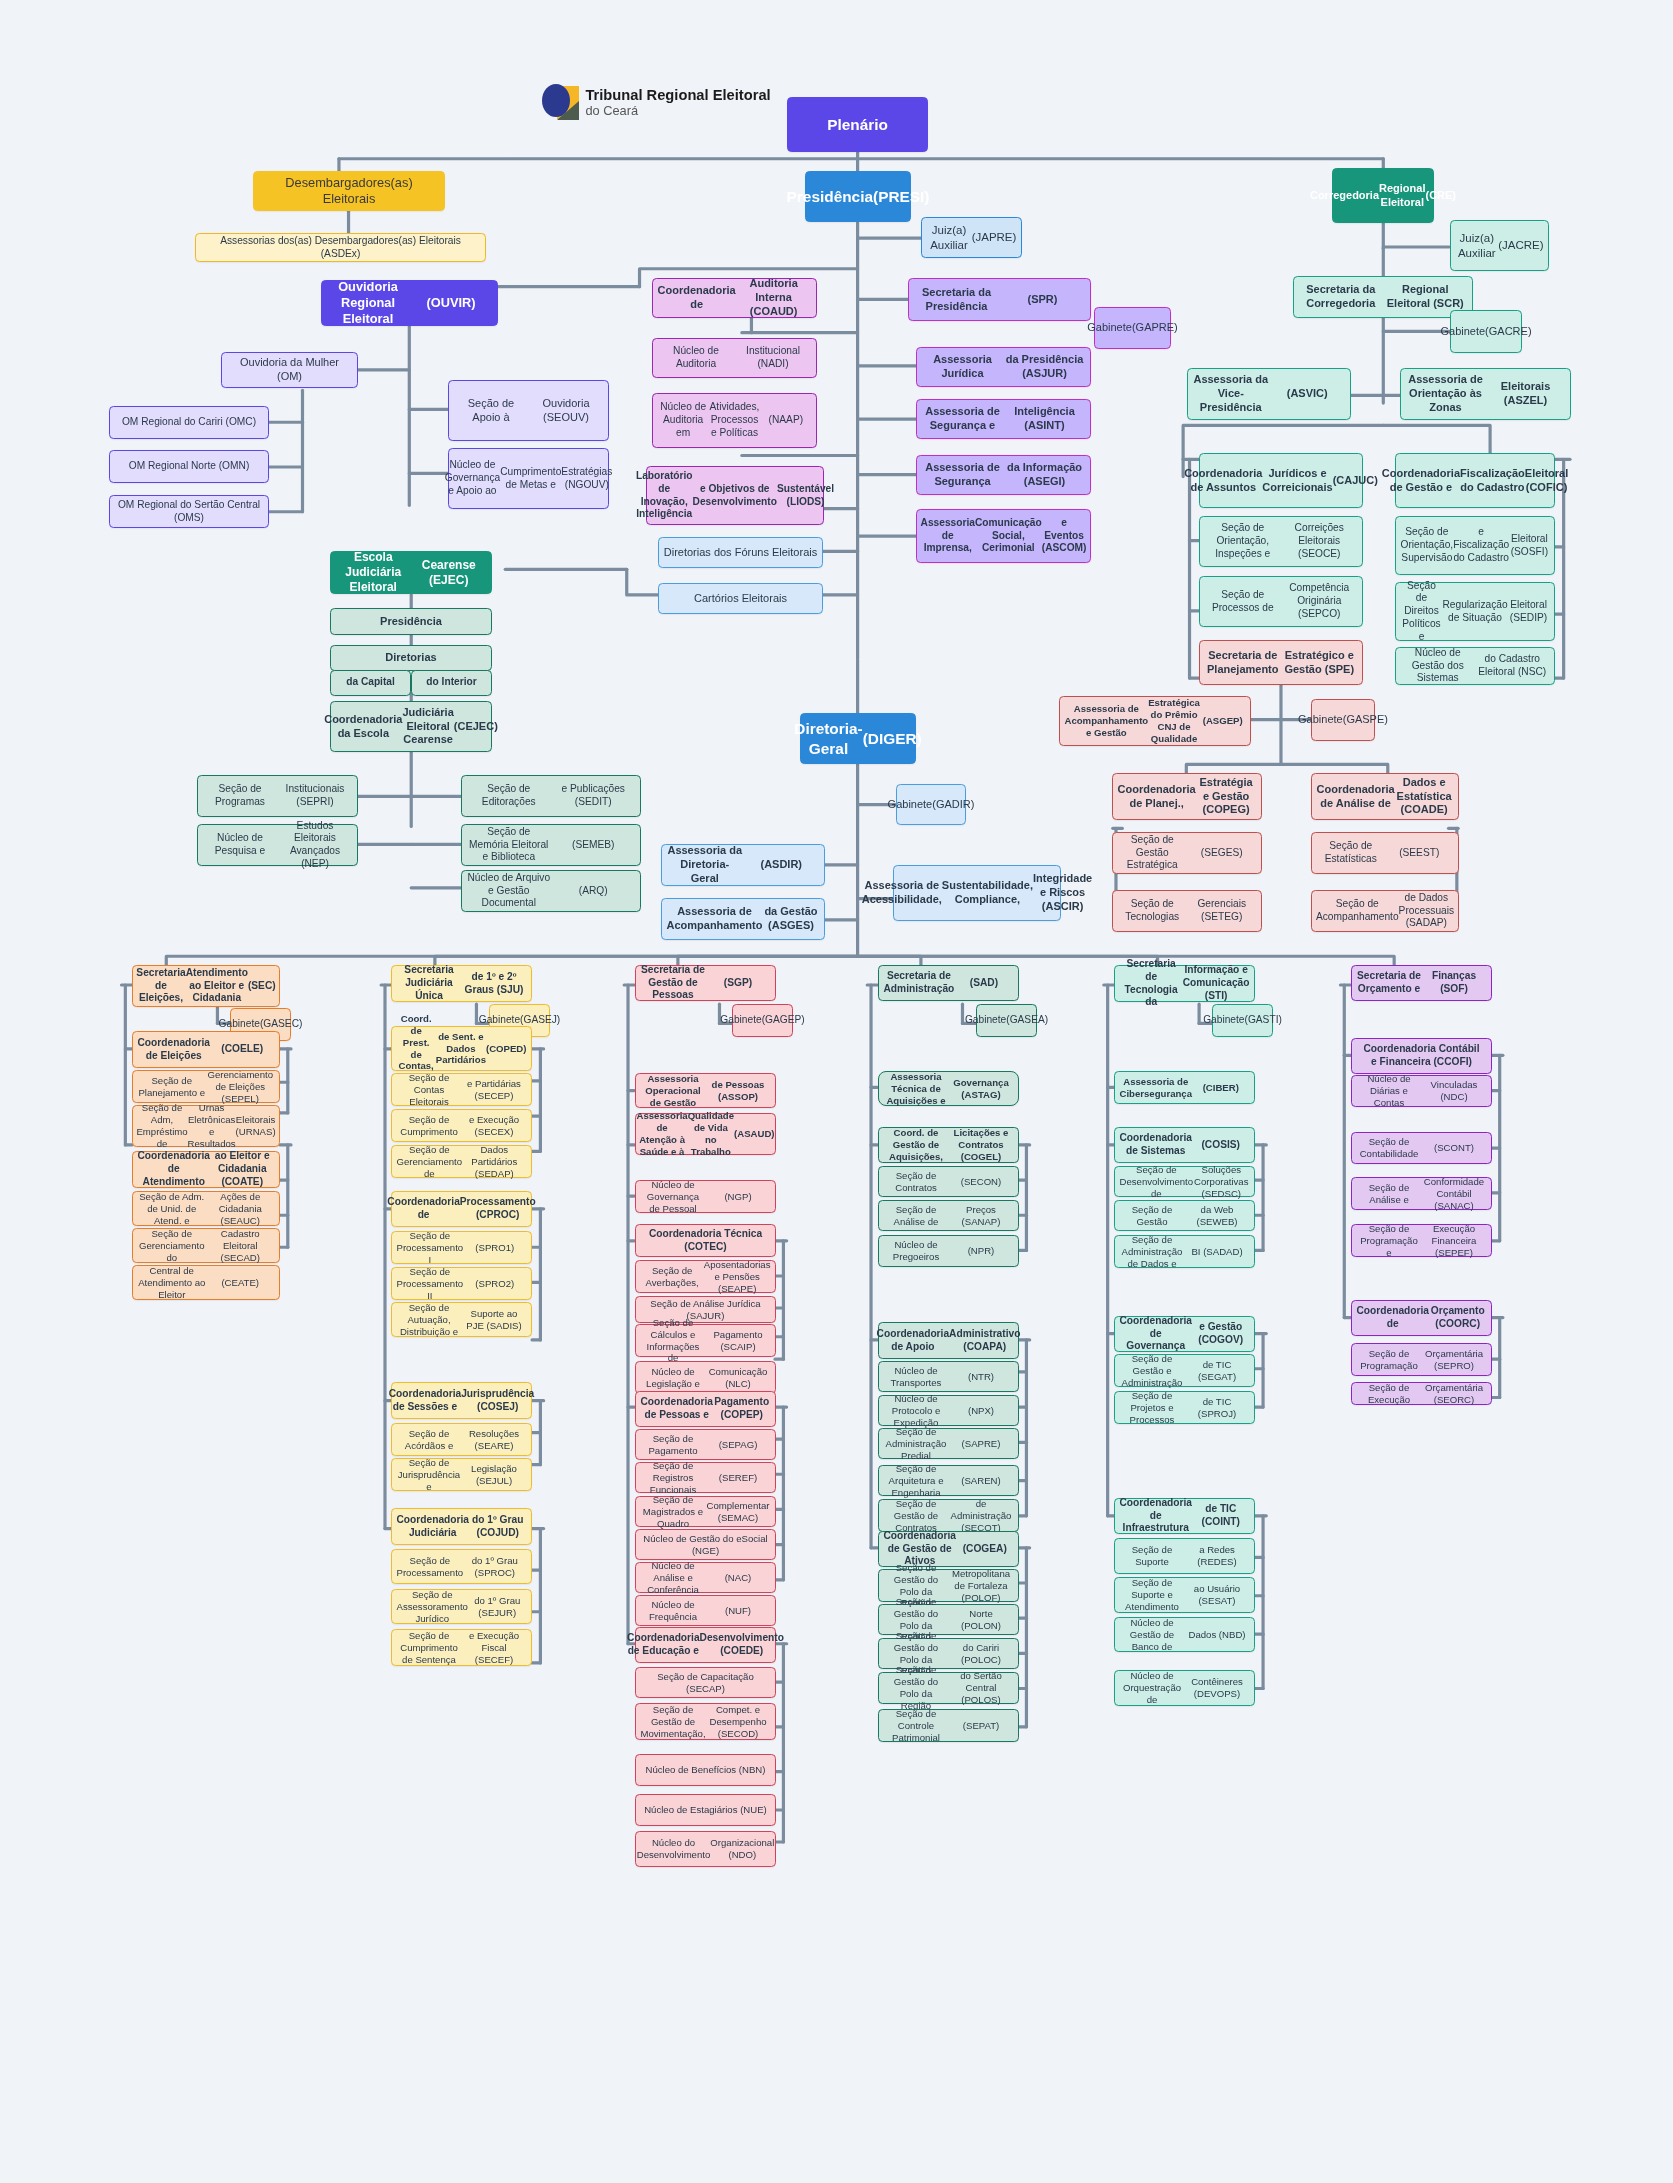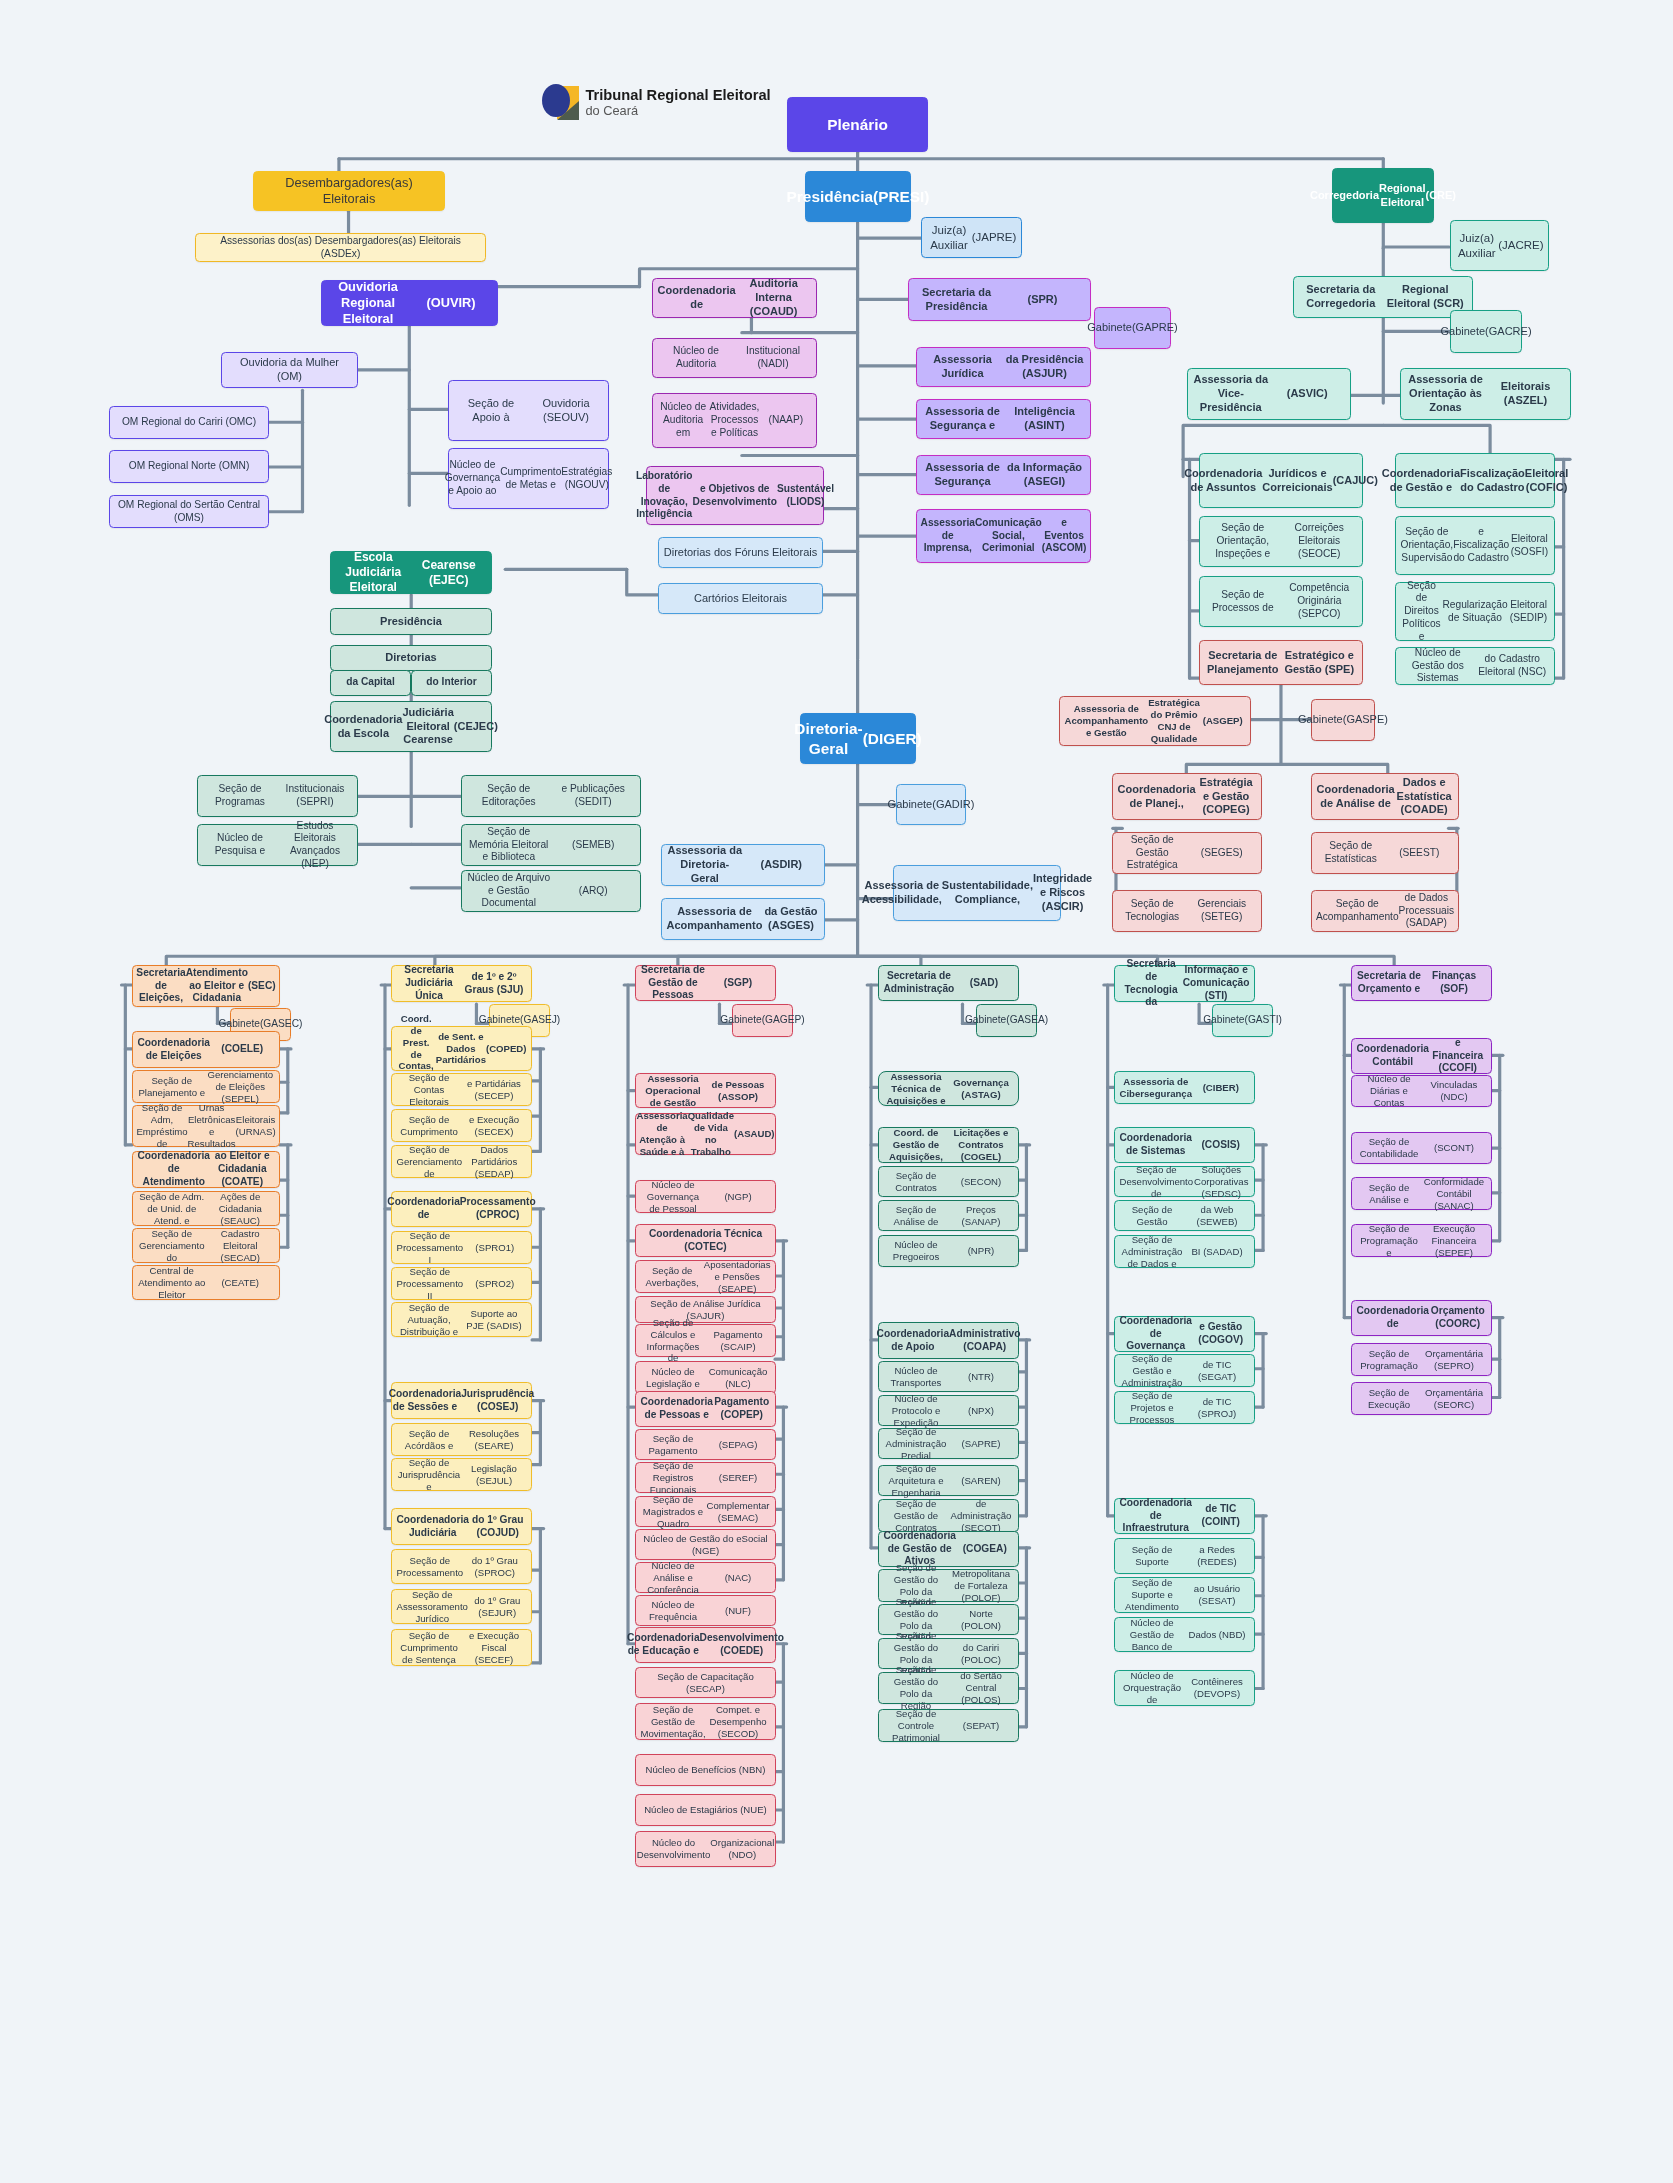--- a/index.html
+++ b/index.html
@@ -886,21 +886,21 @@
     </div>
   <div class="node t-teal" style="left:1114px;top:1670px;width:141px;height:36px;font-size:9.6px;">
       <span>Núcleo de Orquestração de</span>
       <span>Contêineres (DEVOPS)</span>
     </div>
 
   <div class="node t-lilac bold" style="left:1351px;top:965px;width:141px;height:36px;font-size:10.2px;">
       <span>Secretaria de Orçamento e</span>
       <span>Finanças (SOF)</span>
     </div>
-  <div class="node t-lilac bold" style="left:1351px;top:1038px;width:141px;height:36px;font-size:10.2px;">
+  <div class="node t-lilac bold" style="left:1351px;top:1038px;width:141px;height:36px;font-size:10.2px;flex-direction:column;">
       <span>Coordenadoria Contábil</span>
       <span>e Financeira (CCOFI)</span>
     </div>
   <div class="node t-lilac" style="left:1351px;top:1075px;width:141px;height:32px;font-size:9.6px;">
       <span>Núcleo de Diárias e Contas</span>
       <span>Vinculadas (NDC)</span>
     </div>
   <div class="node t-lilac" style="left:1351px;top:1132px;width:141px;height:32px;font-size:9.6px;">
       <span>Seção de Contabilidade</span>
       <span>(SCONT)</span>
@@ -914,19 +914,19 @@
       <span>Execução Financeira (SEPEF)</span>
     </div>
   <div class="node t-lilac bold" style="left:1351px;top:1300px;width:141px;height:36px;font-size:10.2px;">
       <span>Coordenadoria de</span>
       <span>Orçamento (COORC)</span>
     </div>
   <div class="node t-lilac" style="left:1351px;top:1343px;width:141px;height:33px;font-size:9.6px;">
       <span>Seção de Programação</span>
       <span>Orçamentária (SEPRO)</span>
     </div>
-  <div class="node t-lilac" style="left:1351px;top:1382px;width:141px;height:33px;font-size:9.6px;">
+  <div class="node t-lilac" style="left:1351px;top:1382px;width:141px;height:23px;font-size:9.6px;">
       <span>Seção de Execução</span>
       <span>Orçamentária (SEORC)</span>
     </div>
 
 </div>
 
 
 </body></html>

